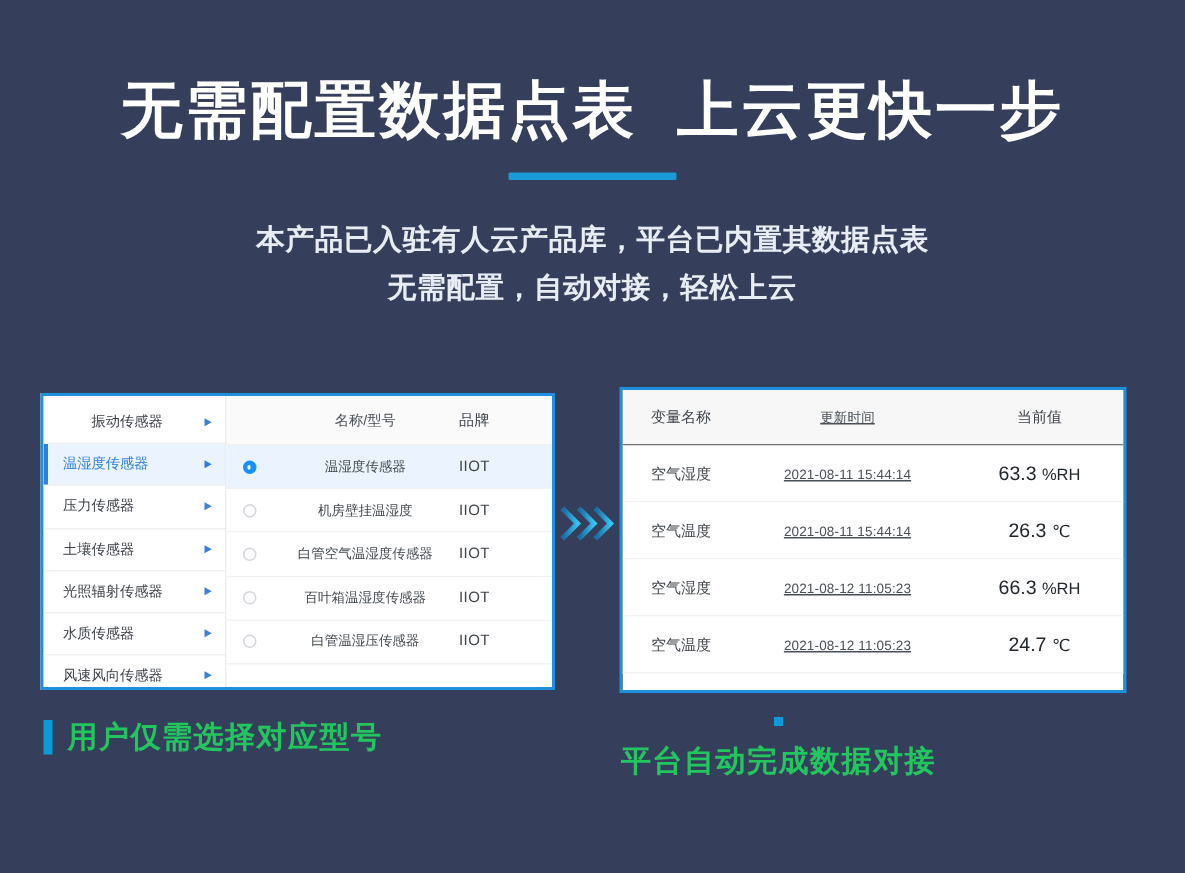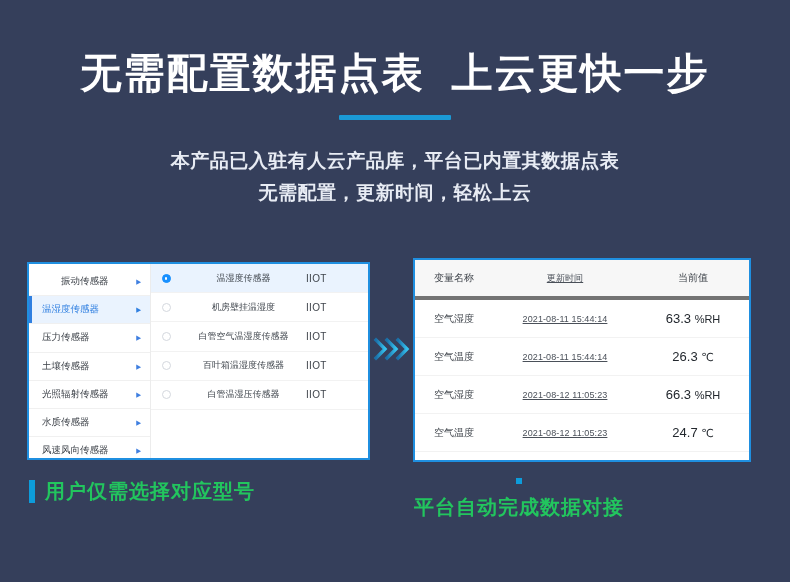--- a/index.html
+++ b/index.html
@@ -176,21 +176,21 @@
 
   
   .var-table { width: 100%; height: 100%; display: flex; flex-direction: column; background:#fff;}
   .vt-head {
     background: #f7f7f7;
     height: 36px;
     display: flex;
     align-items: center;
     font-size: 10px;
     color: #3f444b;
-    border-bottom: 4px solid #737373;
+    border-bottom: 1px solid #737373;
   }
   .vt-row {
     height: 37px;
     display: flex;
     align-items: center;
     border-bottom: 1px solid #f2f2f2;
     background: #ffffff;
   }
   .vt-name { width: 78px; flex: 0 0 78px; text-align: center; font-size: 10px; color: #3f444b; }
   .vt-time { flex: 1 1 auto; text-align: center; font-size: 9px; color: #4a5059; letter-spacing: 0.1px; text-decoration: underline;}
@@ -227,21 +227,21 @@
   }
 </style>
 </head>
 <body>
 
 <div class="hero">
   <div class="hero-title">无需配置数据点表  上云更快一步</div>
   <div class="hero-rule"></div>
   <div class="hero-sub">
     <div>本产品已入驻有人云产品库，平台已内置其数据点表</div>
-    <div>无需配置，更新时间，轻松上云</div>
+    <div>无需配置，自动对接，轻松上云</div>
   </div>
 </div>
 
 <div class="showcase">
 
   <div class="panel panel-left">
     <div class="left-body">
       <div class="cat-list">
 
       <div class="cat-item first">
@@ -267,20 +267,25 @@
           <div class="cat-item">
             <span>水质传感器</span>
             <span class="cat-arrow">▶</span>
           </div>
           <div class="cat-item">
             <span>风速风向传感器</span>
             <span class="cat-arrow">▶</span>
           </div>
         </div>
       <div class="model-table">
+        <div class="mt-head">
+          <div class="col-radio"></div>
+          <div class="col-name">名称/型号</div>
+          <div class="col-brand">品牌</div>
+        </div>
         <div id="model-rows">
             <div class="mt-row selected">
               <div class="col-radio">
                 <span class="radio on"></span>
               </div>
               <div class="col-name">温湿度传感器</div>
               <div class="col-brand">IIOT</div>
             </div>
             <div class="mt-row">
               <div class="col-radio">

